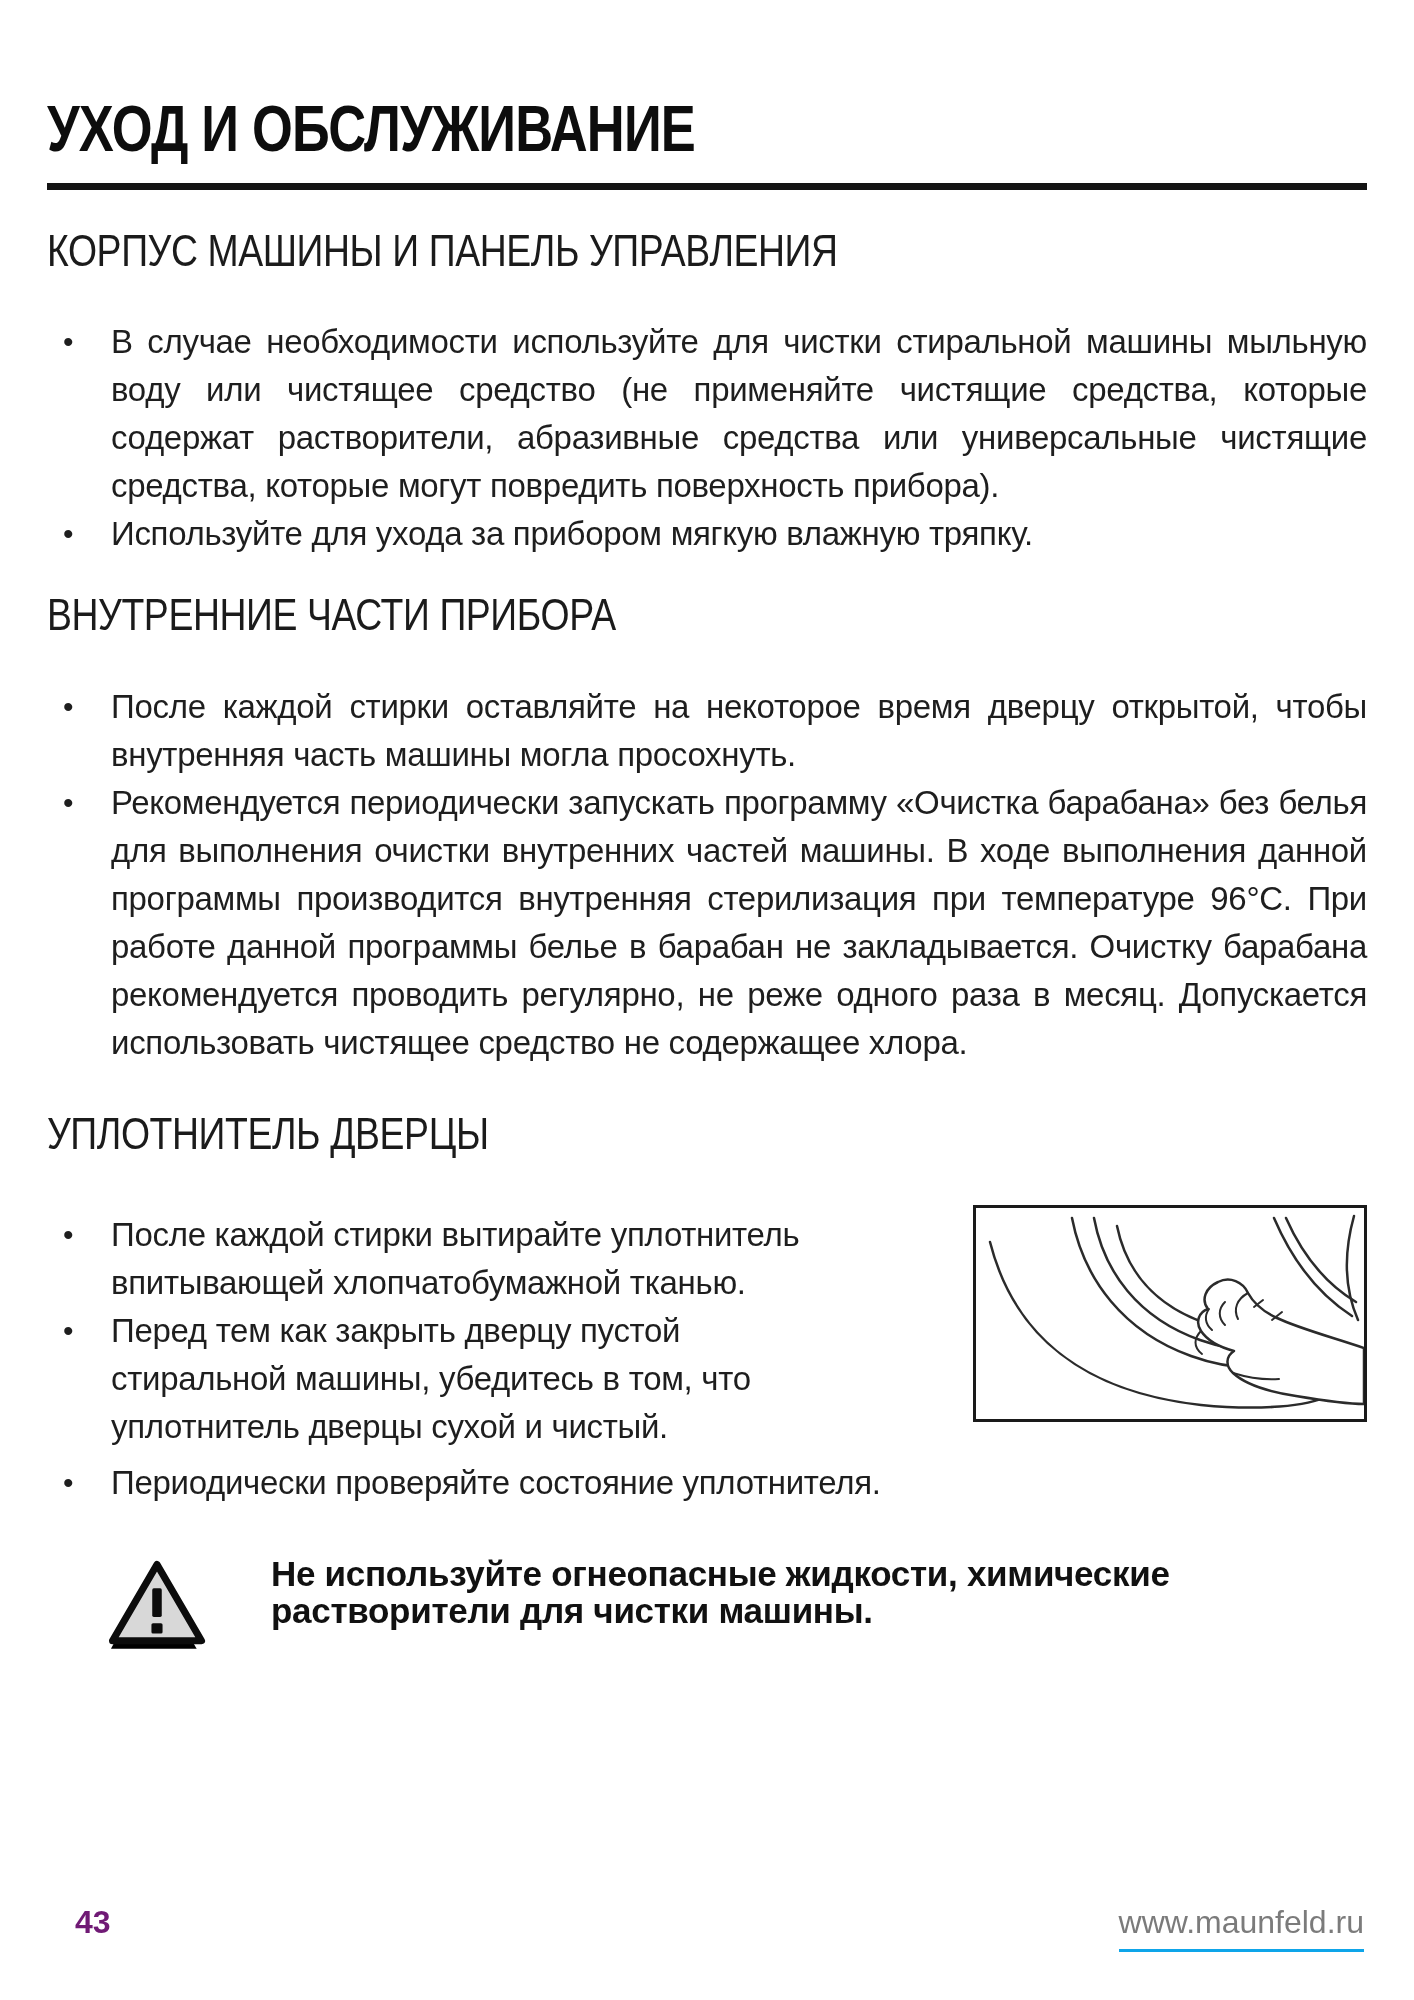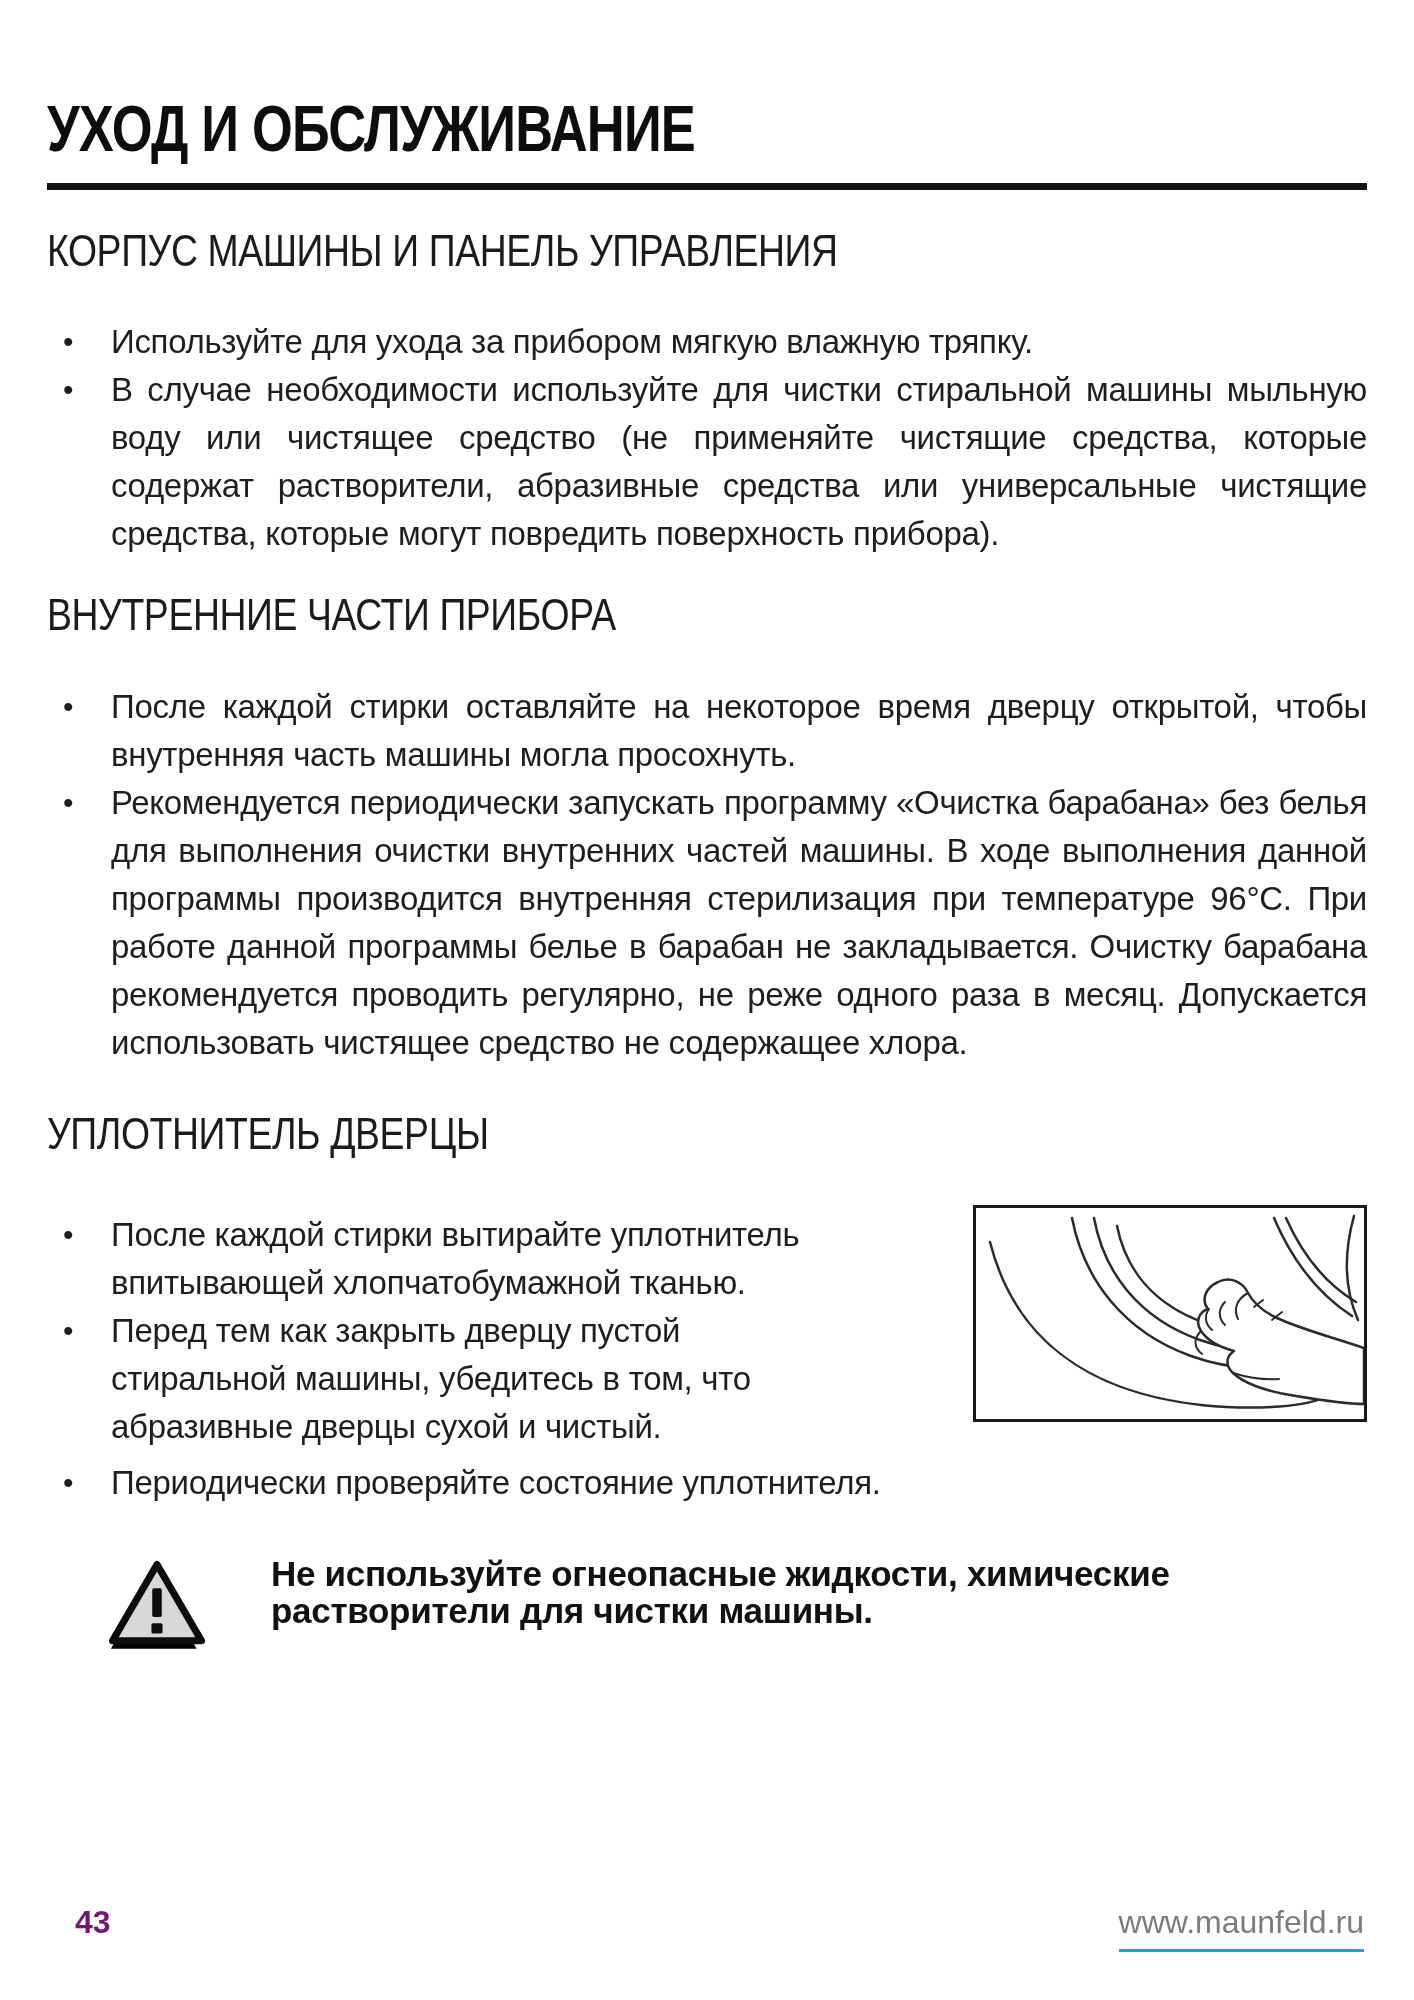--- a/index.html
+++ b/index.html
@@ -123,37 +123,37 @@
 <body>
 
 <div class="page">
 
   <div class="doc-title">УХОД И ОБСЛУЖИВАНИЕ</div>
   <div class="title-rule"></div>
 
   
   <div class="section-heading sh-1">КОРПУС МАШИНЫ И ПАНЕЛЬ УПРАВЛЕНИЯ</div>
   <ul class="bullets bullets-1 justified">
+    <li class="bullet">В случае необходимости используйте для чистки стиральной машины мыльную воду или чистящее средство (не применяйте чистящие средства, которые содержат растворители, абразивные средства или универсальные чистящие средства, которые могут повредить поверхность прибора).</li>
     <li class="bullet">Используйте для ухода за прибором мягкую влажную тряпку.</li>
-    <li class="bullet">В случае необходимости используйте для чистки стиральной машины мыльную воду или чистящее средство (не применяйте чистящие средства, которые содержат растворители, абразивные средства или универсальные чистящие средства, которые могут повредить поверхность прибора).</li>
   </ul>
 
   
   <div class="section-heading sh-2">ВНУТРЕННИЕ ЧАСТИ ПРИБОРА</div>
   <ul class="bullets bullets-1 justified">
     <li class="bullet">После каждой стирки оставляйте на некоторое время дверцу открытой, чтобы внутренняя часть машины могла просохнуть.</li>
     <li class="bullet">Рекомендуется периодически запускать программу «Очистка барабана» без белья для выполнения очистки внутренних частей машины. В ходе выполнения данной программы производится внутренняя стерилизация при температуре 96°С. При работе данной программы белье в барабан не закладывается. Очистку барабана рекомендуется проводить регулярно, не реже одного раза в месяц. Допускается использовать чистящее средство не содержащее хлора.</li>
   </ul>
 
   
   <div class="section-heading sh-3">УПЛОТНИТЕЛЬ ДВЕРЦЫ</div>
   <div class="seal-row">
     <ul class="bullets seal-text">
       <li class="bullet">После каждой стирки вытирайте уплотнитель впитывающей хлопчатобумажной тканью.</li>
-      <li class="bullet">Перед тем как закрыть дверцу пустой стиральной машины, убедитесь в том, что абразивные дверцы сухой и чистый.</li>
+      <li class="bullet">Перед тем как закрыть дверцу пустой стиральной машины, убедитесь в том, что уплотнитель дверцы сухой и чистый.</li>
     </ul>
     <figure class="seal-figure">
       <svg viewBox="0 0 388 211" xmlns="http://www.w3.org/2000/svg">
         <g fill="none" stroke="#2b2b2b" stroke-width="2.5" stroke-linecap="round">
 
           <path d="M 14 34 C 38 128 108 184 225 197 C 285 203 332 198 352 188"></path>
           <path d="M 96 10 C 108 72 148 124 215 148 C 248 160 281 162 308 157"></path>
           <path d="M 118 10 C 128 64 162 110 224 132 C 252 142 280 144 306 140"></path>
           <path d="M 141 18 C 150 62 178 98 232 116"></path>
 

